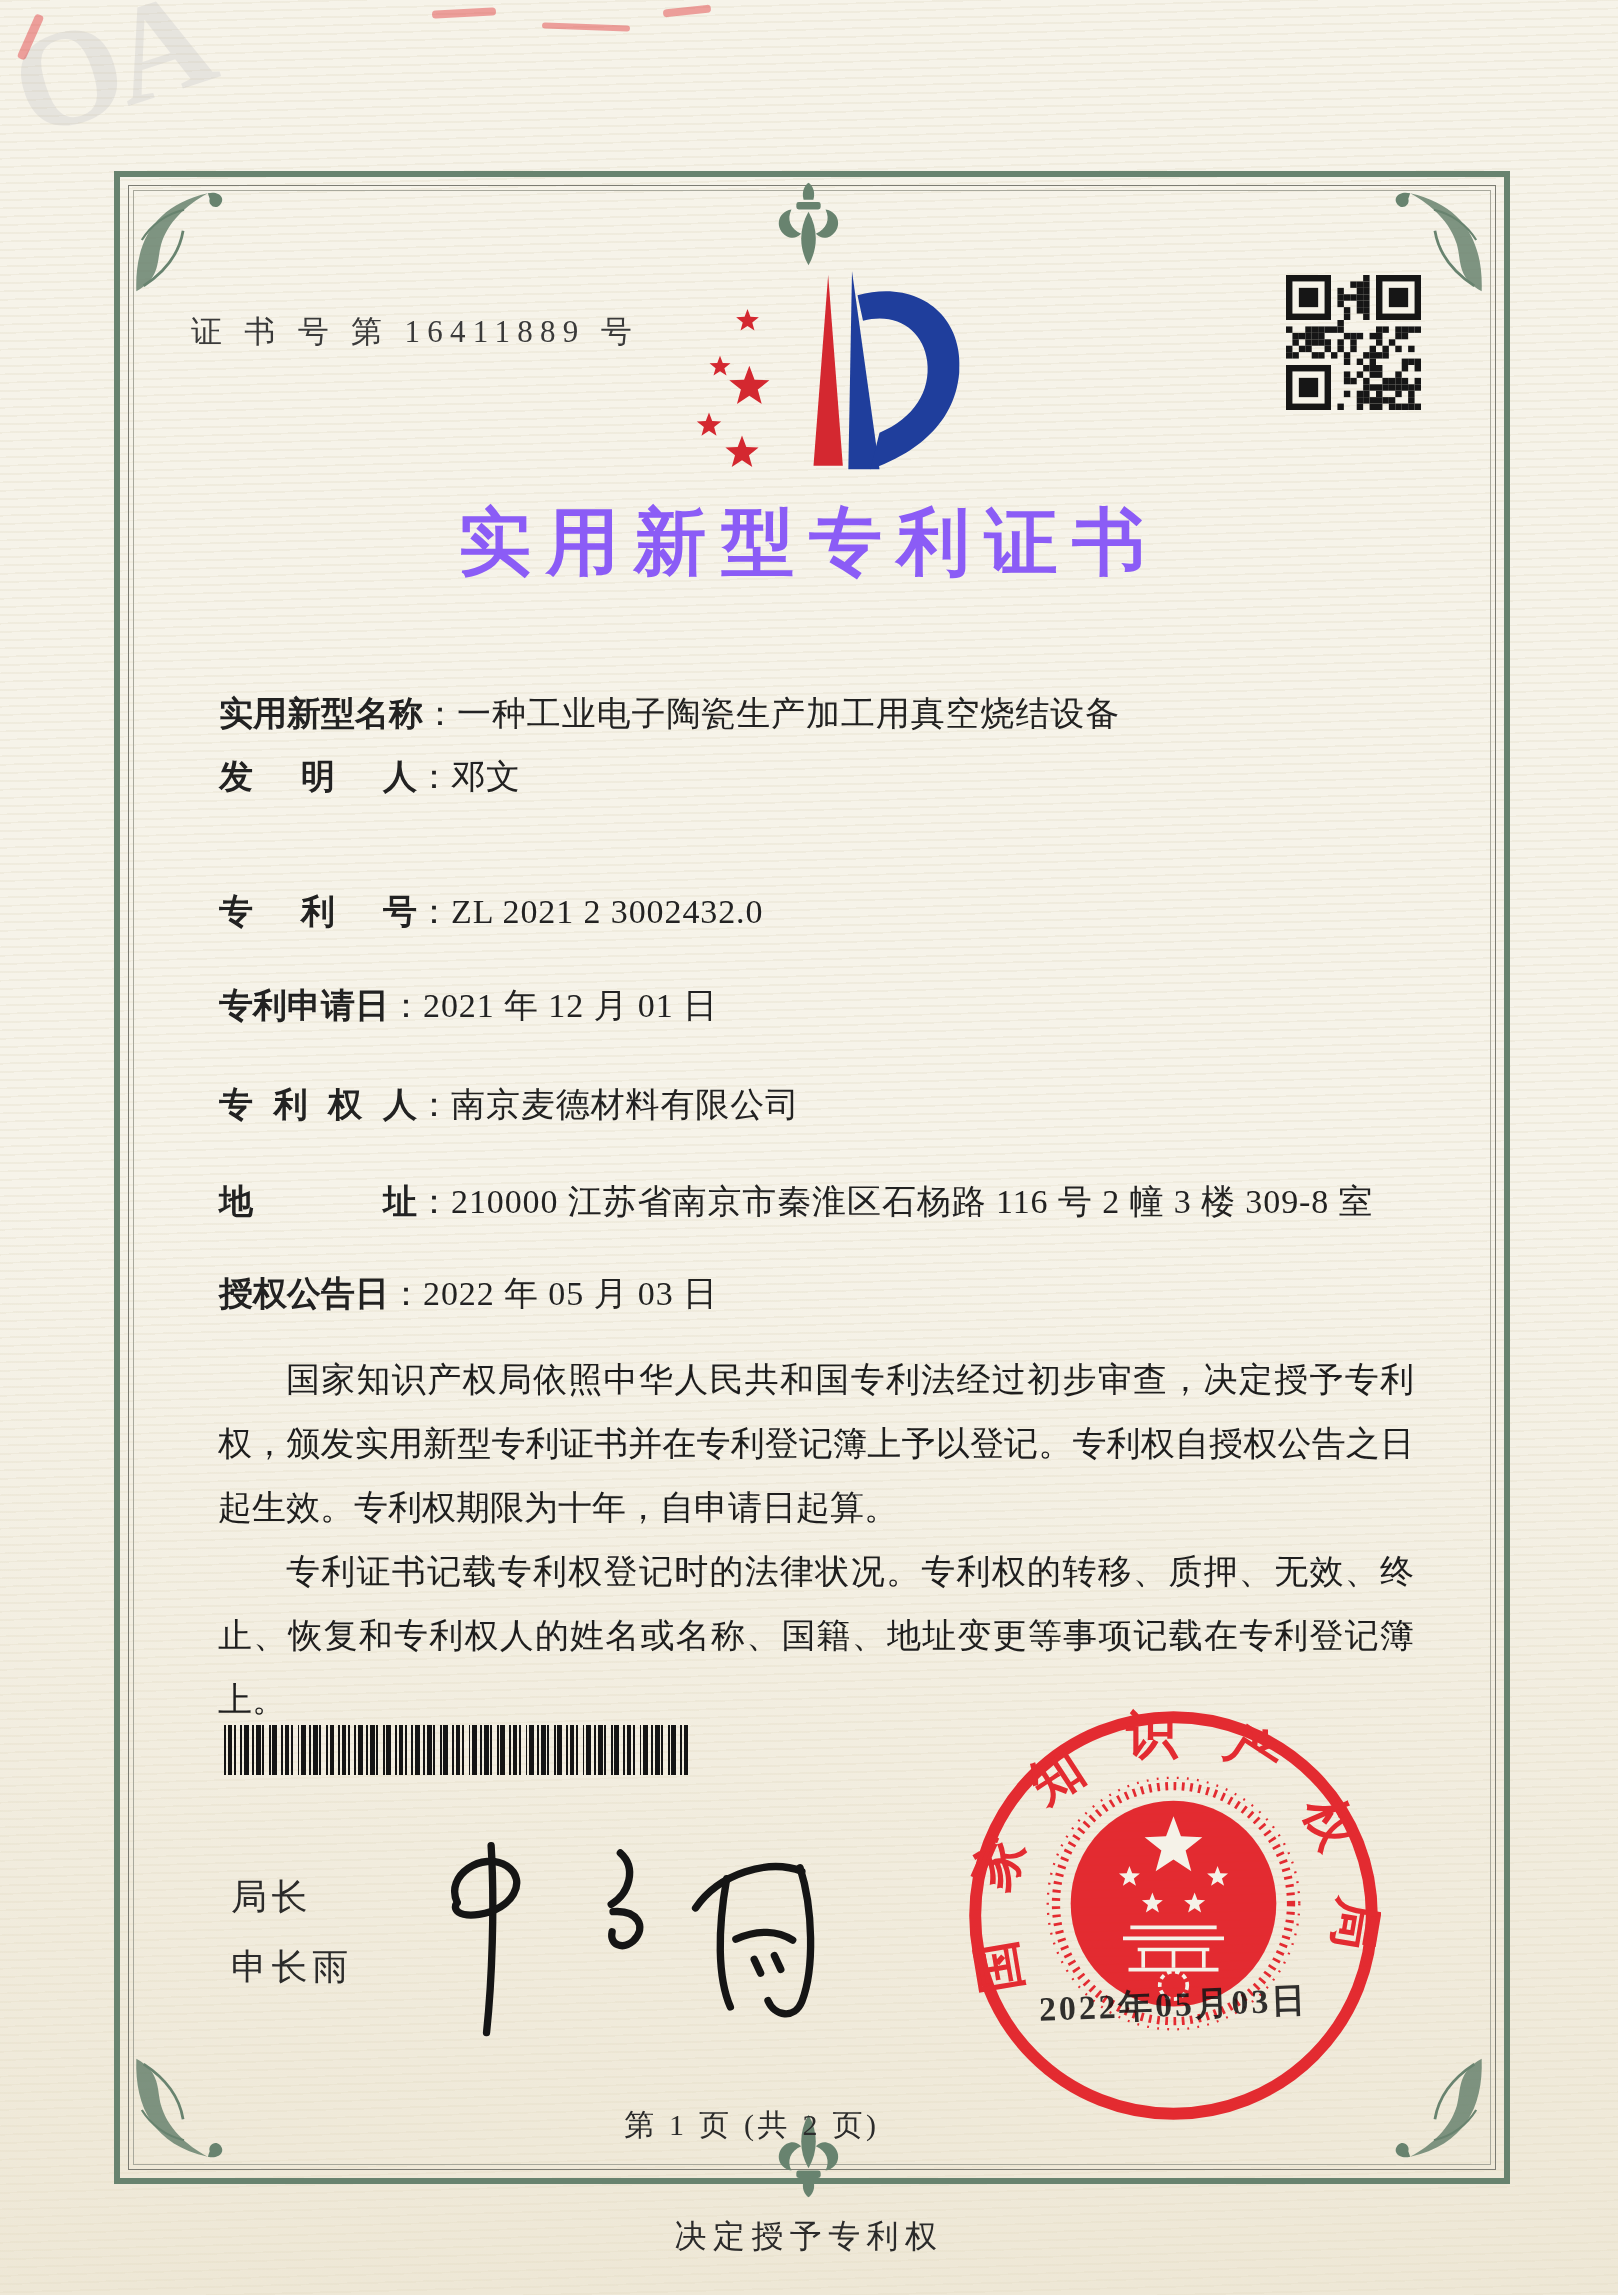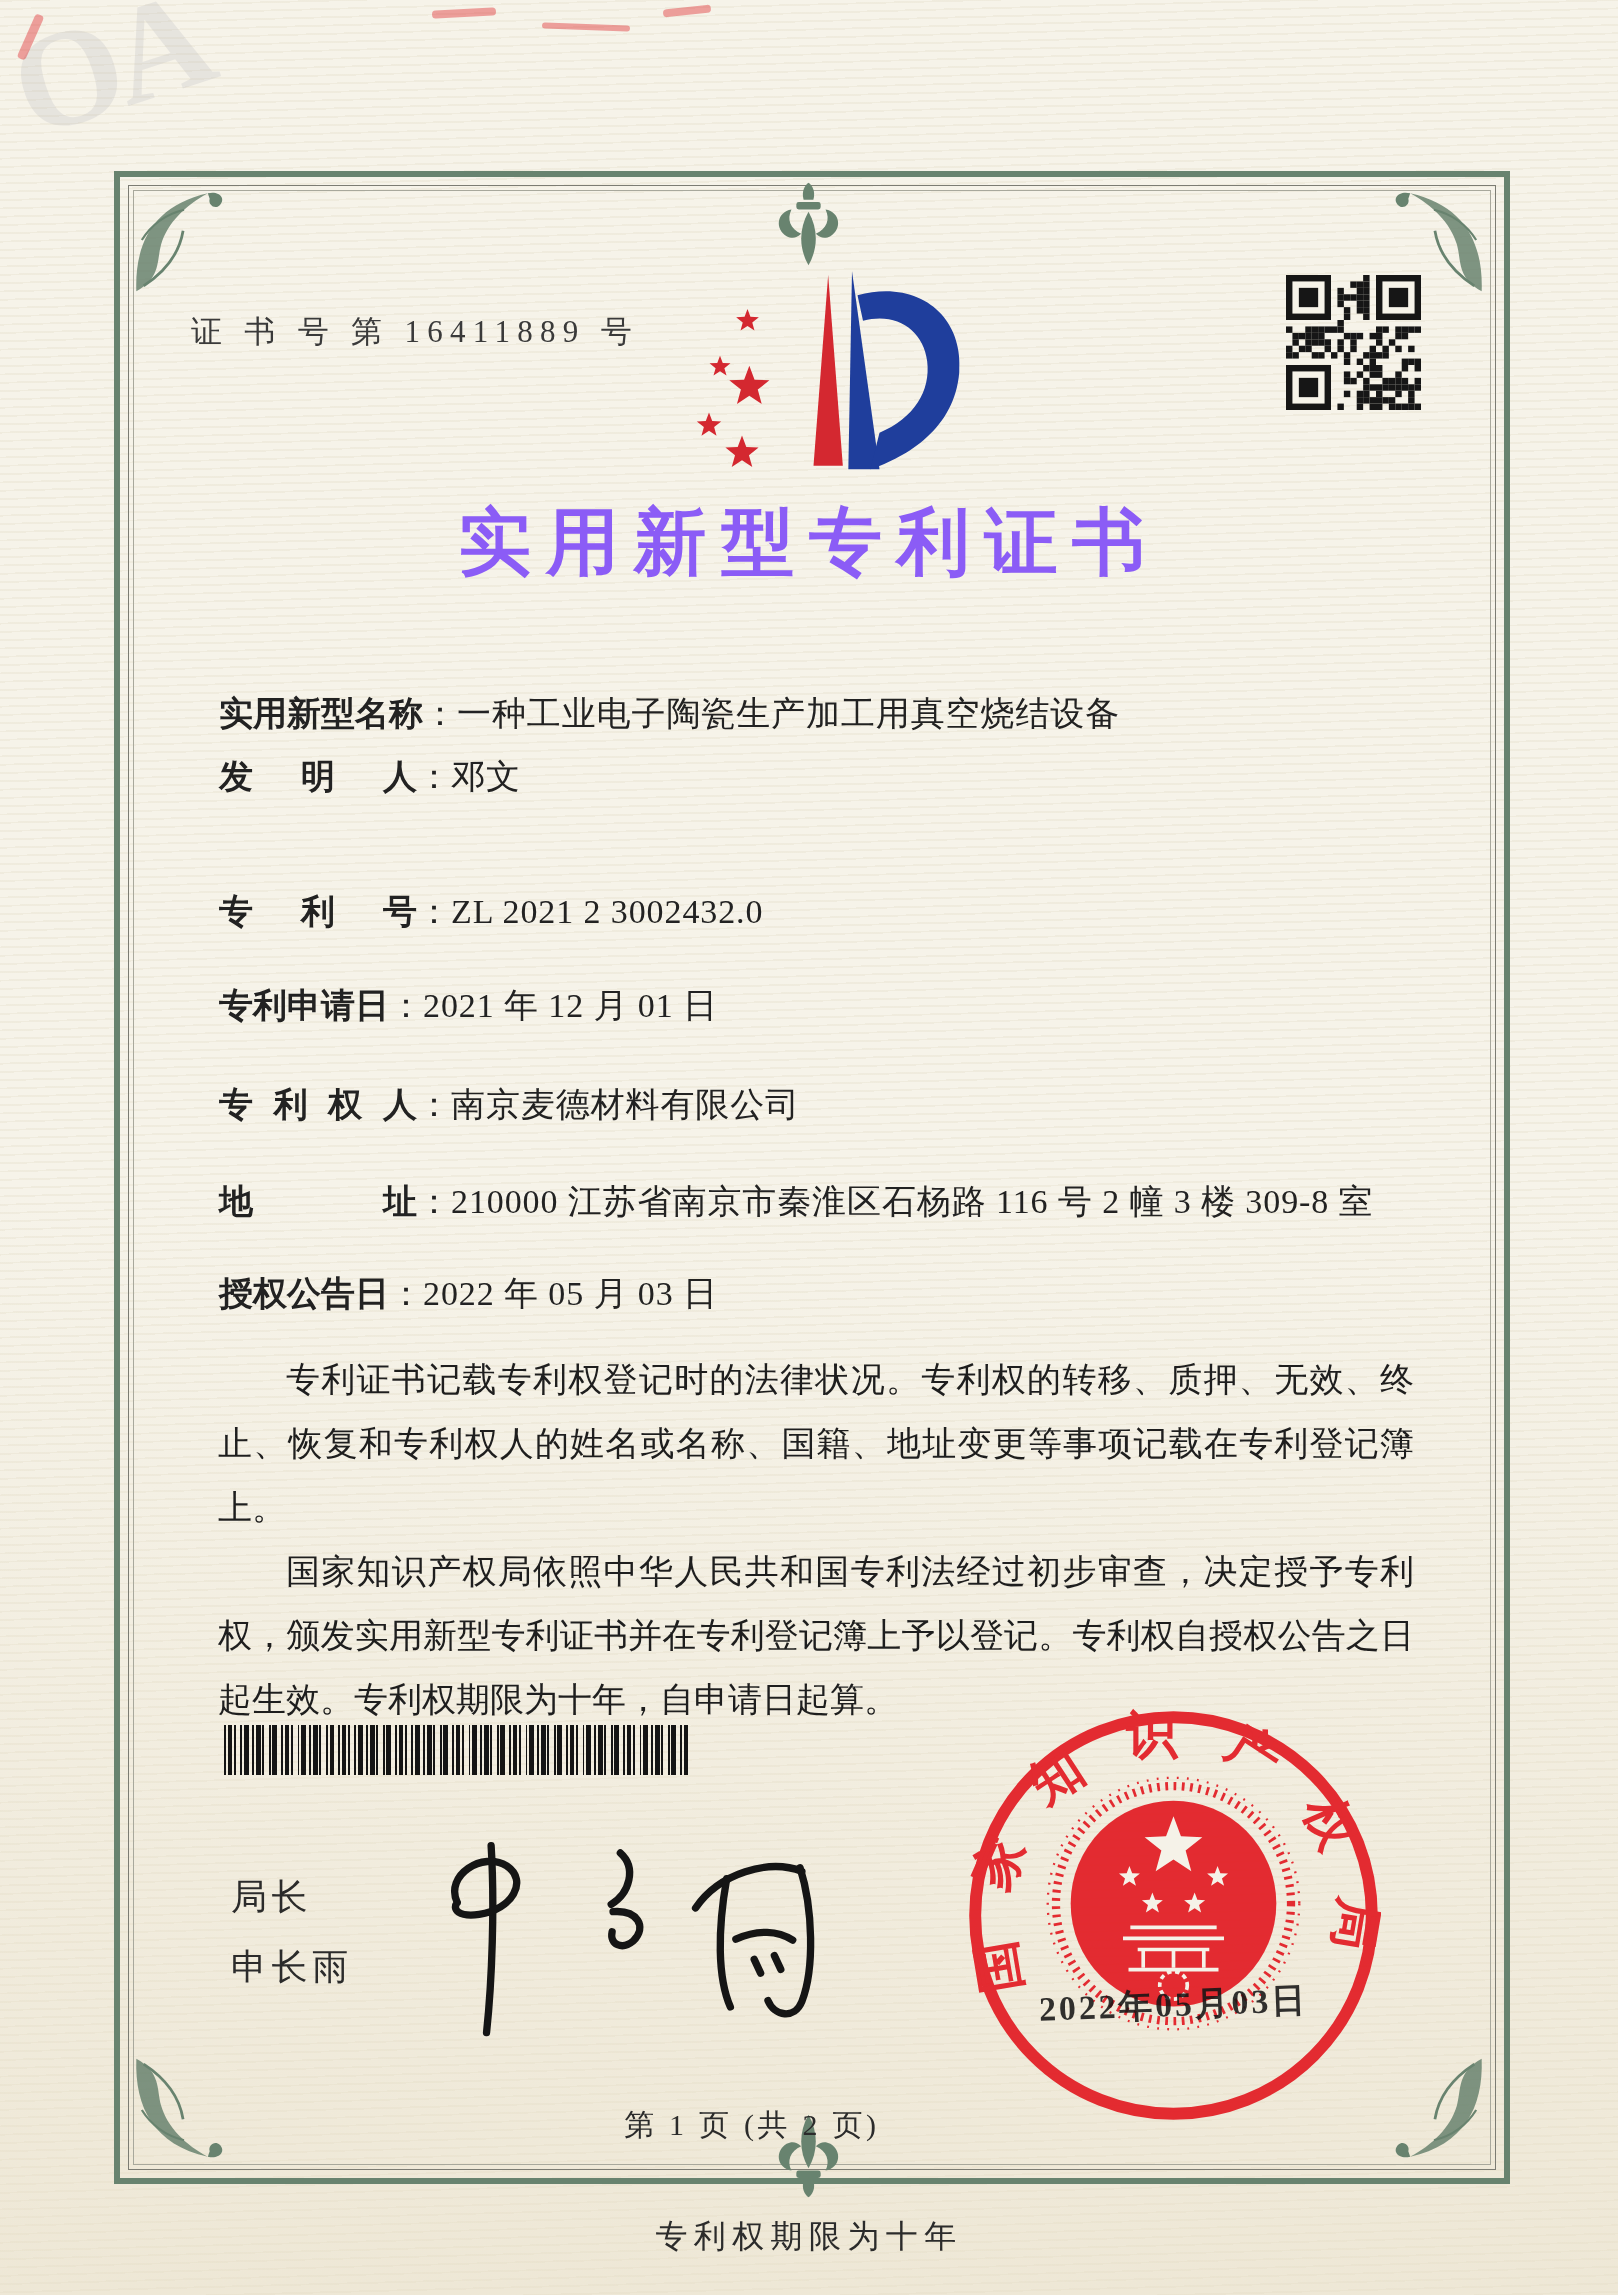--- a/index.html
+++ b/index.html
@@ -310,22 +310,22 @@
   <span class="field-label">专利权人</span><span class="field-colon">：</span><span class="field-value">南京麦德材料有限公司</span>
 </div>
 <div class="field-row f5">
   <span class="field-label">地址</span><span class="field-colon">：</span><span class="field-value">210000 江苏省南京市秦淮区石杨路 116 号 2 幢 3 楼 309-8 室</span>
 </div>
 <div class="field-row f6 nospread">
   <span class="field-label">授权公告日</span><span class="field-colon">：</span><span class="field-value">2022 年 05 月 03 日</span>
 </div>
 
 <div class="body-text">
+  <p>国家知识产权局依照中华人民共和国专利法经过初步审查，决定授予专利权，颁发实用新型专利证书并在专利登记簿上予以登记。专利权自授权公告之日起生效。专利权期限为十年，自申请日起算。</p>
   <p>专利证书记载专利权登记时的法律状况。专利权的转移、质押、无效、终止、恢复和专利权人的姓名或名称、国籍、地址变更等事项记载在专利登记簿上。</p>
-  <p>国家知识产权局依照中华人民共和国专利法经过初步审查，决定授予专利权，颁发实用新型专利证书并在专利登记簿上予以登记。专利权自授权公告之日起生效。专利权期限为十年，自申请日起算。</p>
 </div>
 
 <div class="barcode"></div>
 <div class="officer-title">局长</div>
 <div class="officer-name">申长雨</div>
 
 <svg class="signature" viewBox="0 0 545 240">
   <g stroke="#151515" stroke-width="8" fill="none" stroke-linecap="round" stroke-linejoin="round">
     <path d="M97,28 C101,92 98,176 92,232"></path>
     <path d="M60,90 C46,60 88,34 114,50 C138,66 120,98 84,103 C62,106 54,98 60,90"></path>
@@ -363,14 +363,14 @@
       <path d="M187,263 L265,263"></path>
       <path d="M193,263 V283 M226,263 V283 M259,263 V283"></path>
       <path d="M177,285 L275,285"></path>
       <circle cx="226" cy="302" r="15" stroke-dasharray="5 4"></circle>
     </g>
   </g>
 </svg>
 <div class="seal-date">2022年05月03日</div>
 
 <div class="pagination">第 1 页 (共 2 页)</div>
-<div class="continuation">专利权期限为十年</div>
+<div class="continuation">决定授予专利权</div>
 
 
 </body></html>

